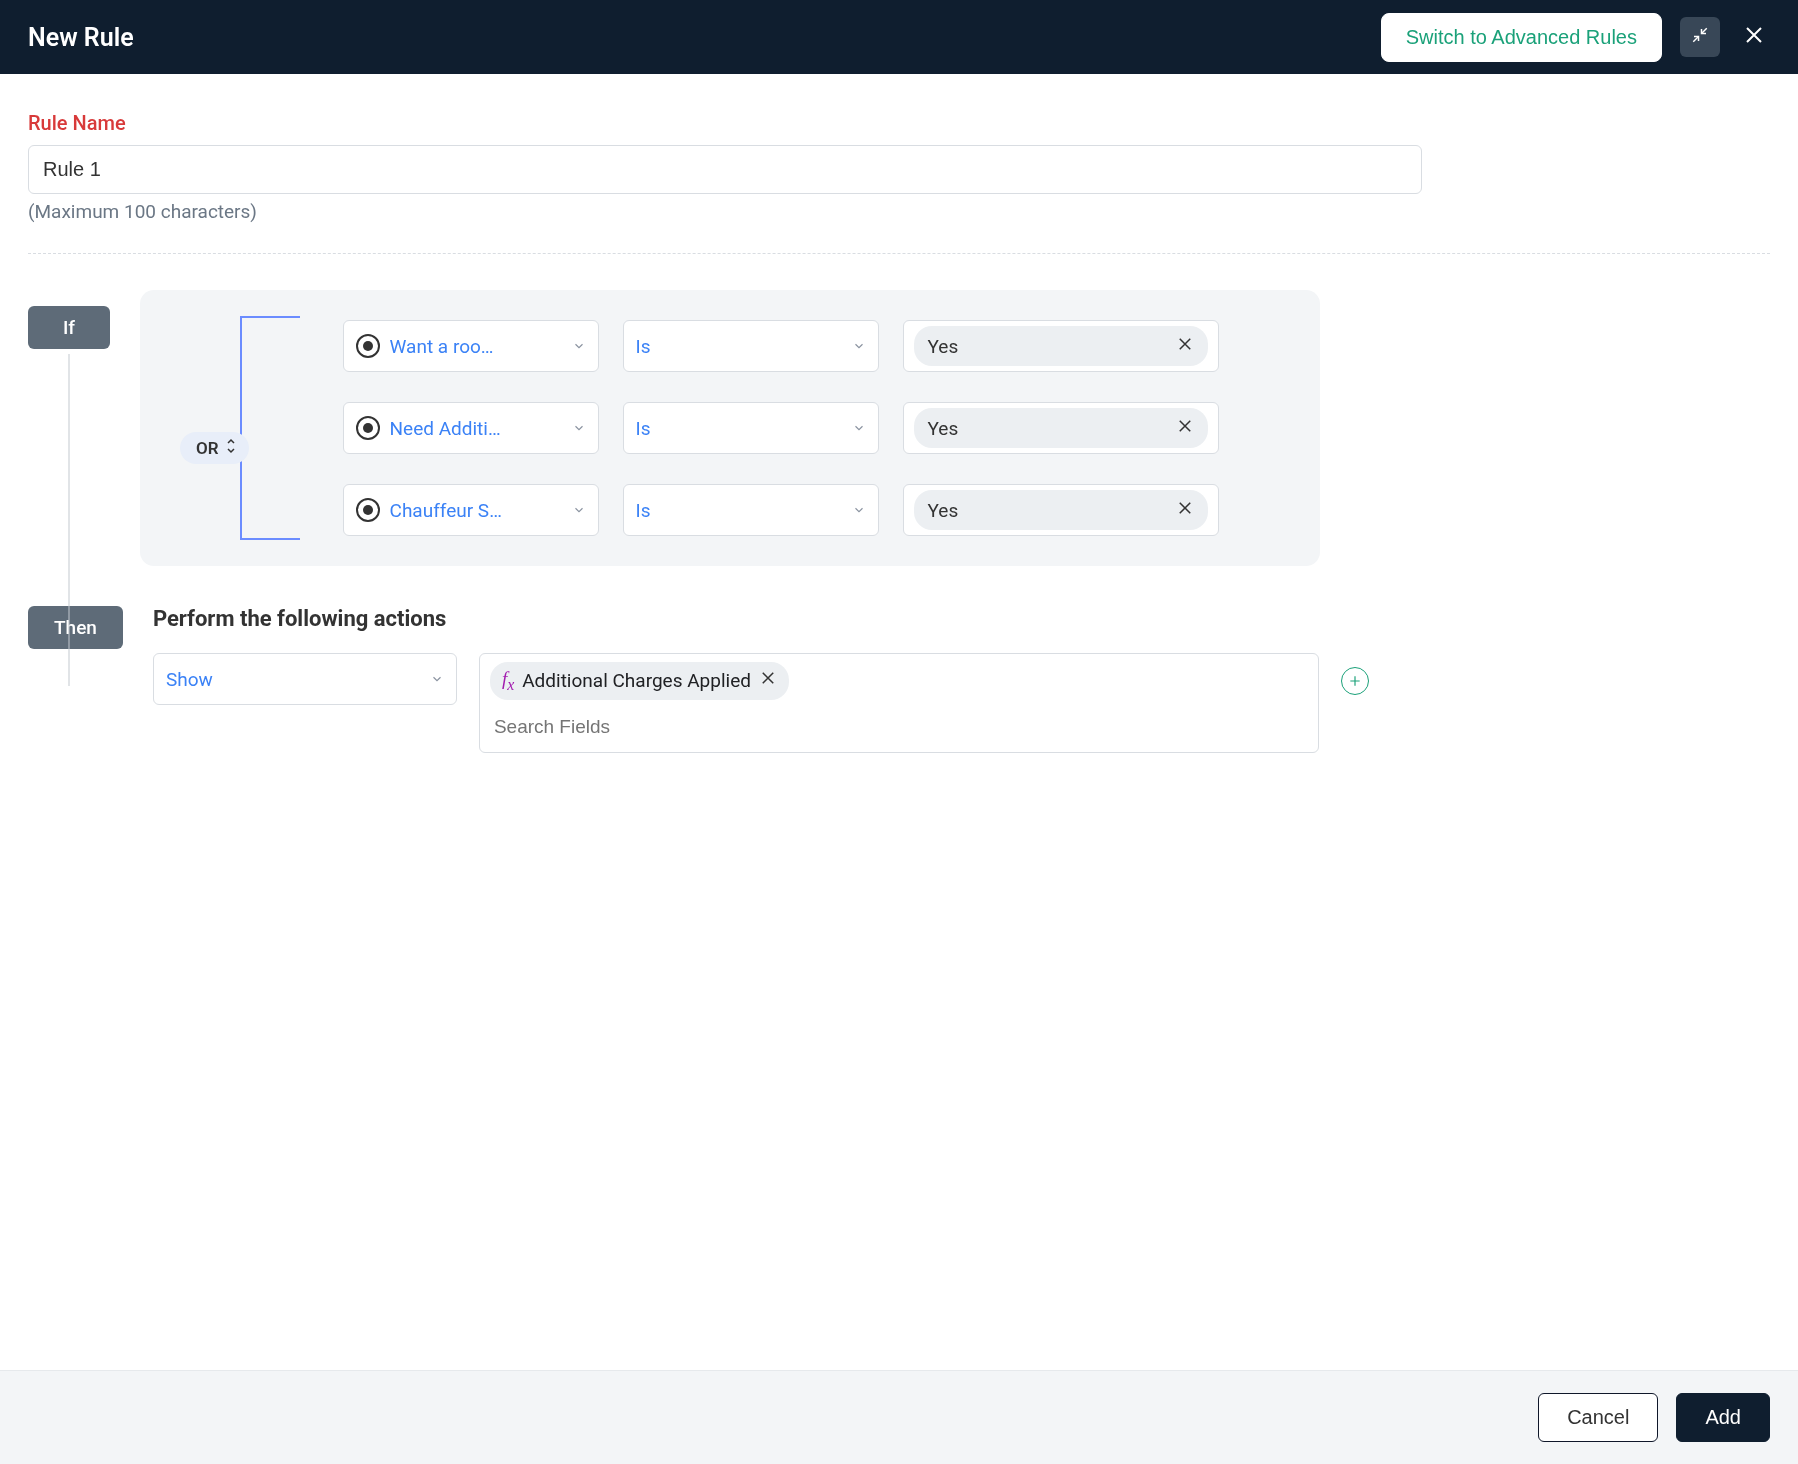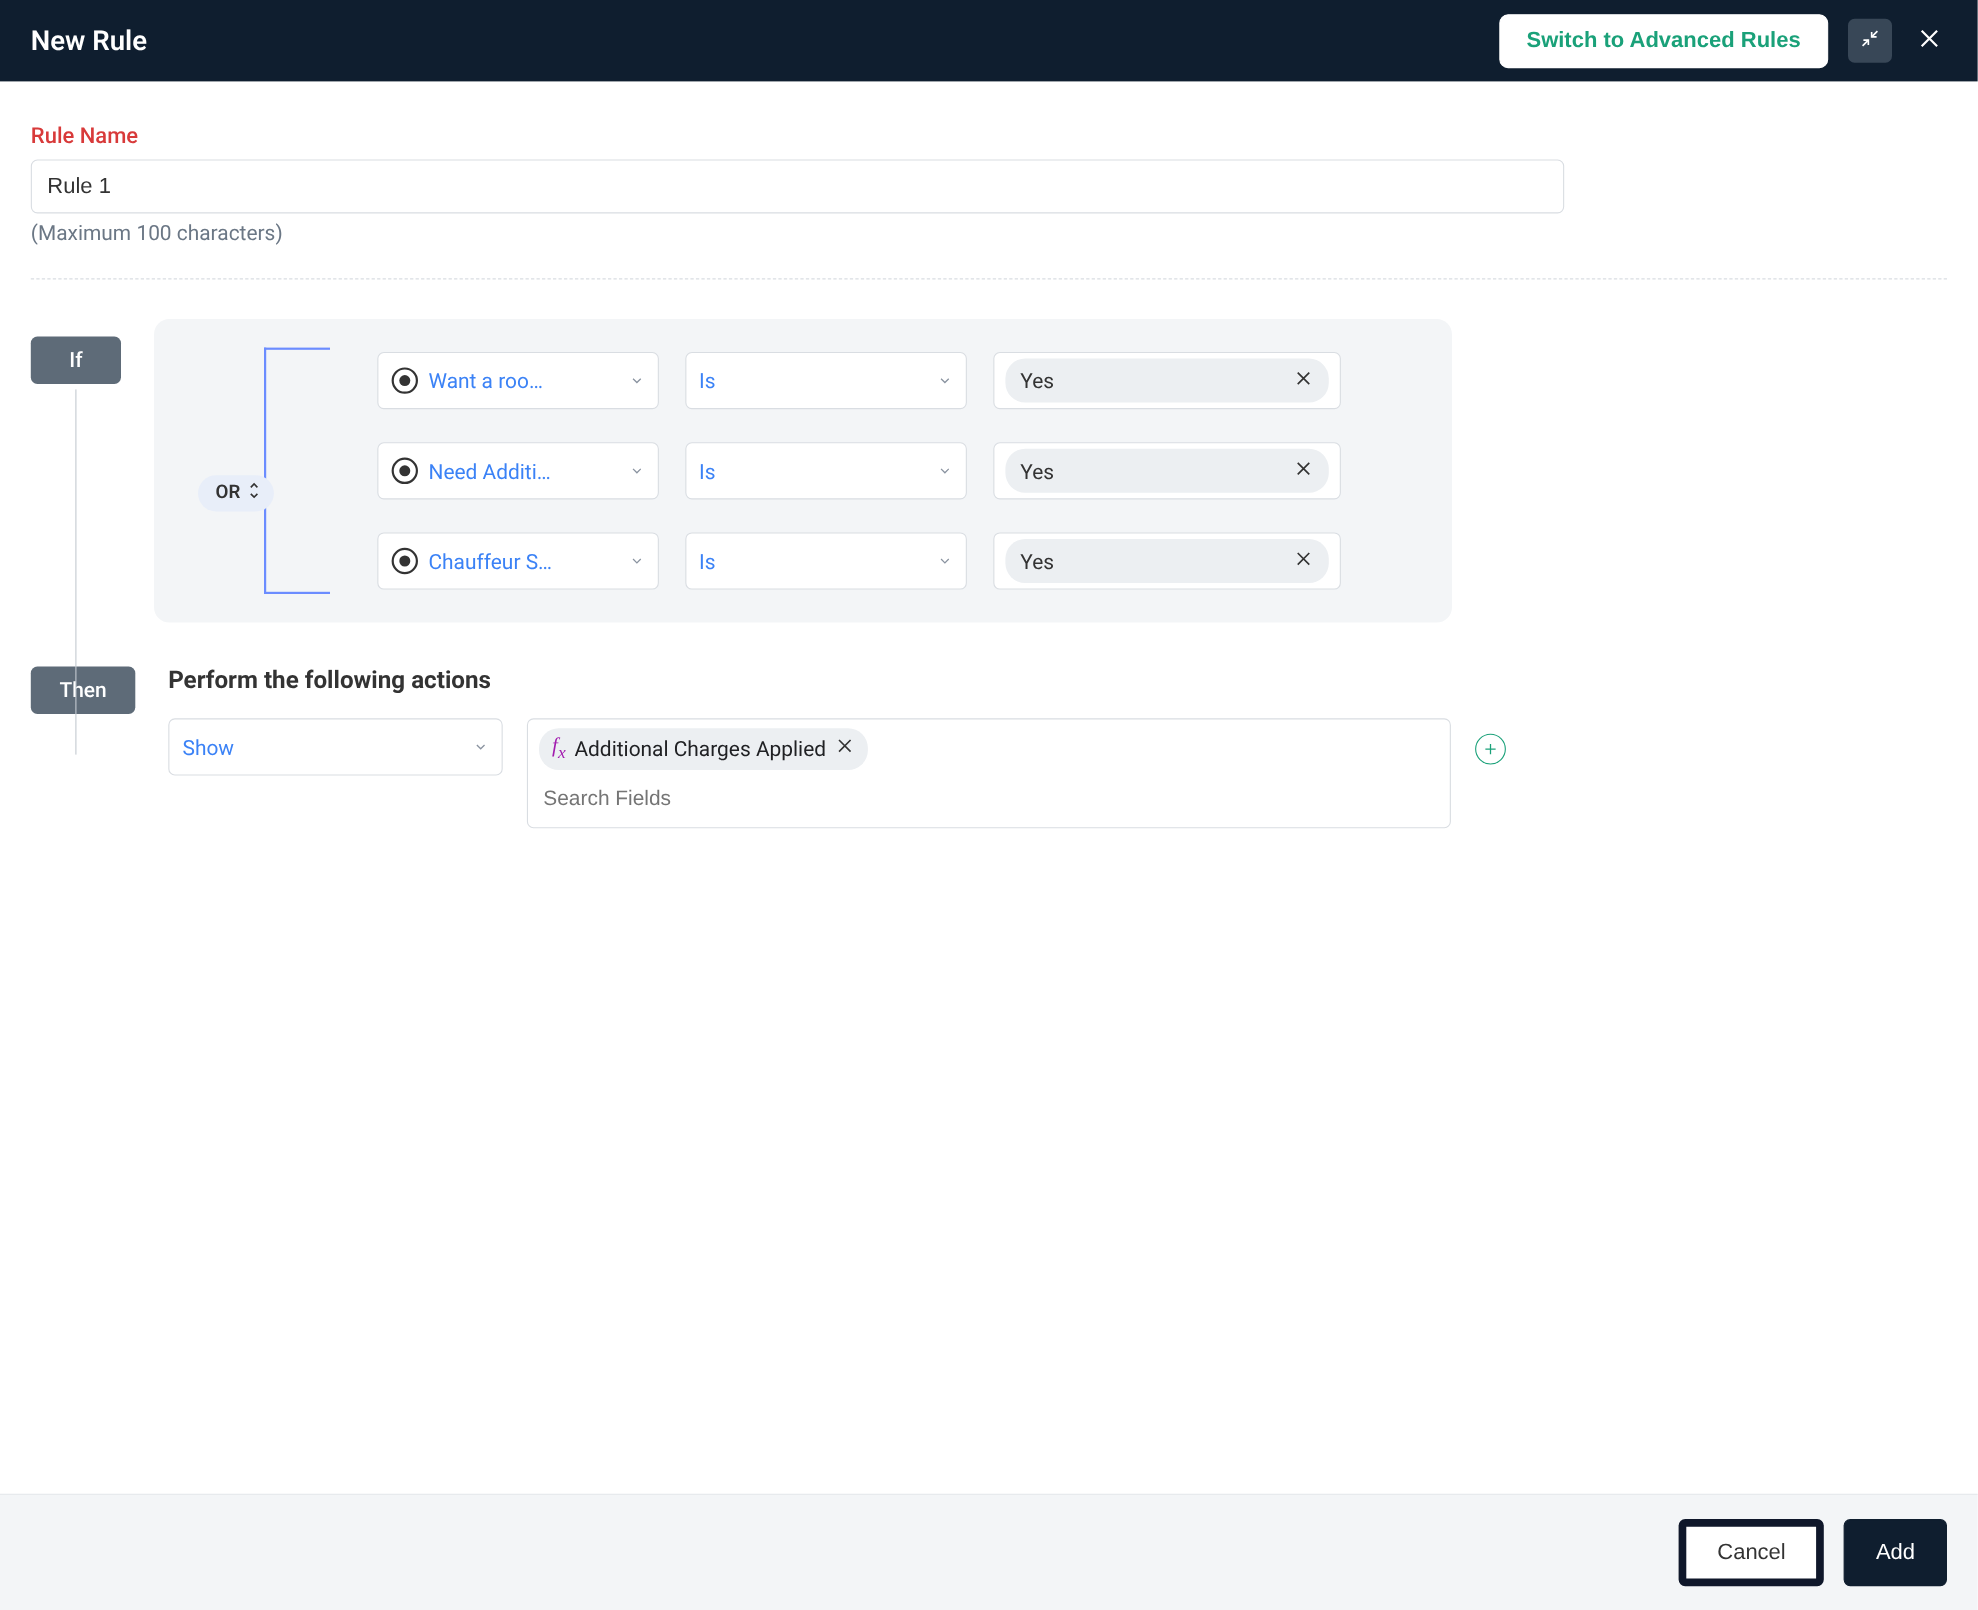--- a/index.html
+++ b/index.html
@@ -32,21 +32,21 @@
     align-items: center;
     gap: 18px;
   }
   .btn-advanced {
     background: #fff;
     color: #1aa179;
     border: 1px solid #fff;
     border-radius: 8px;
     padding: 12px 24px;
     font-size: 20px;
-    font-weight: 700;
+    font-weight: 400;
     cursor: pointer;
   }
   .icon-btn-dark {
     width: 40px;
     height: 40px;
     border-radius: 6px;
     background: #384757;
     display: flex;
     align-items: center;
     justify-content: center;
@@ -304,21 +304,21 @@
   }
   .btn {
     border-radius: 6px;
     padding: 12px 28px;
     font-size: 20px;
     font-weight: 500;
     cursor: pointer;
   }
   .btn-cancel {
     background: #fff;
-    border: 7px solid #0f172a;
+    border: 1px solid #0f172a;
     color: #333;
   }
   .btn-add {
     background: #0f1e2f;
     border: 1px solid #0f1e2f;
     color: #fff;
   }
 
   svg.chev { width: 14px; height: 14px; flex-shrink: 0; }
   svg.x { width: 18px; height: 18px; flex-shrink: 0; }

